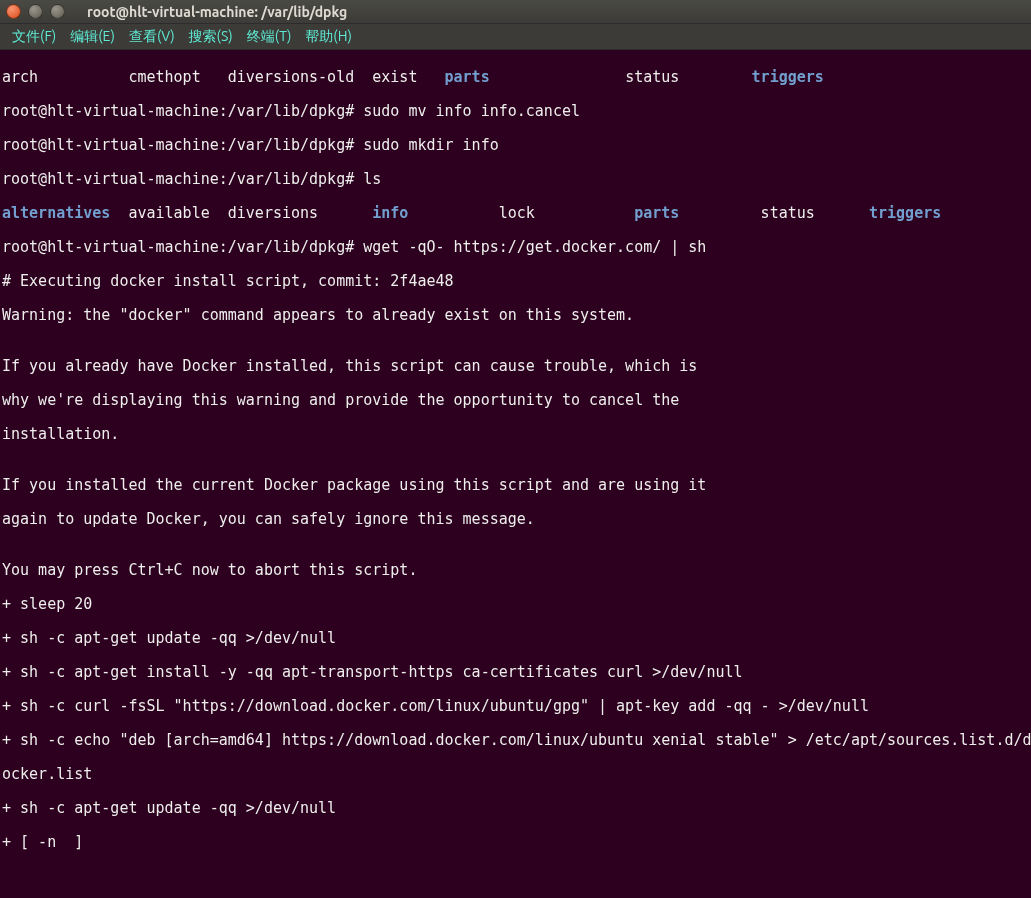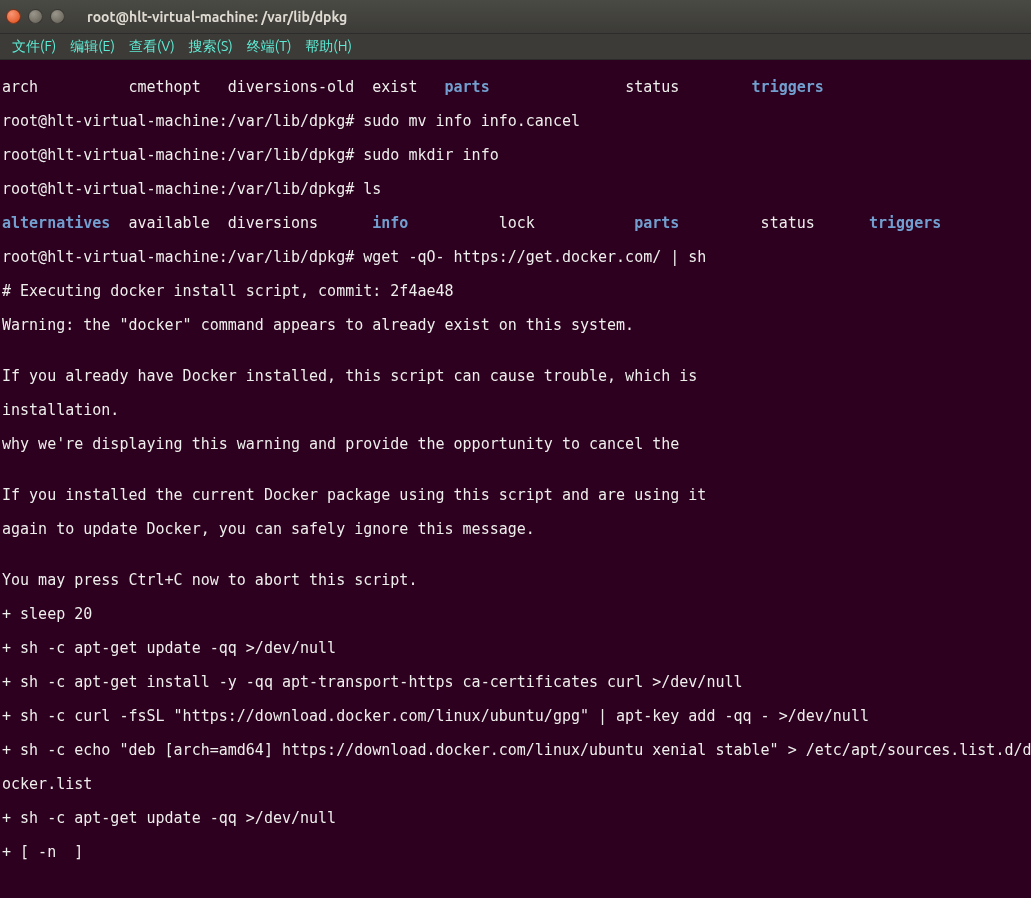--- a/index.html
+++ b/index.html
@@ -7,21 +7,21 @@
     font-family: "DejaVu Sans Mono", "Liberation Mono", monospace;
     font-size: 15px;
     background: #2c001e;
     color: #eeeeec;
     width: 1031px;
     height: 898px;
     overflow: hidden;
   }
   .titlebar {
     background: linear-gradient(#4a4a44, #3c3b37);
-    height: 34px;
+    height: 24px;
     display: flex;
     align-items: center;
     padding: 0 6px;
     gap: 8px;
     border-bottom: 1px solid #2c2c2c;
   }
   .win-buttons {
     display: flex;
     gap: 7px;
     align-items: center;
@@ -93,22 +93,22 @@
 <div class="line"><span>arch          cmethopt   diversions-old  exist   </span><span class="dir-blue">parts</span><span>               status        </span><span class="dir-blue">triggers</span></div>
 <div class="line">root@hlt-virtual-machine:/var/lib/dpkg# sudo mv info info.cancel</div>
 <div class="line">root@hlt-virtual-machine:/var/lib/dpkg# sudo mkdir info</div>
 <div class="line">root@hlt-virtual-machine:/var/lib/dpkg# ls</div>
 <div class="line"><span class="dir-blue">alternatives</span><span>  available  diversions      </span><span class="dir-blue">info</span><span>          lock           </span><span class="dir-blue">parts</span><span>         status      </span><span class="dir-blue">triggers</span></div>
 <div class="line">root@hlt-virtual-machine:/var/lib/dpkg# wget -qO- https://get.docker.com/ | sh</div>
 <div class="line"># Executing docker install script, commit: 2f4ae48</div>
 <div class="line">Warning: the "docker" command appears to already exist on this system.</div>
 <div class="line"></div>
 <div class="line">If you already have Docker installed, this script can cause trouble, which is</div>
+<div class="line">why we're displaying this warning and provide the opportunity to cancel the</div>
 <div class="line">installation.</div>
-<div class="line">why we're displaying this warning and provide the opportunity to cancel the</div>
 <div class="line"></div>
 <div class="line">If you installed the current Docker package using this script and are using it</div>
 <div class="line">again to update Docker, you can safely ignore this message.</div>
 <div class="line"></div>
 <div class="line">You may press Ctrl+C now to abort this script.</div>
 <div class="line">+ sleep 20</div>
 <div class="line">+ sh -c apt-get update -qq &gt;/dev/null</div>
 <div class="line">+ sh -c apt-get install -y -qq apt-transport-https ca-certificates curl &gt;/dev/null</div>
 <div class="line">+ sh -c curl -fsSL "https://download.docker.com/linux/ubuntu/gpg" | apt-key add -qq - &gt;/dev/null</div>
 <div class="line">+ sh -c echo "deb [arch=amd64] https://download.docker.com/linux/ubuntu xenial stable" &gt; /etc/apt/sources.list.d/d</div>

